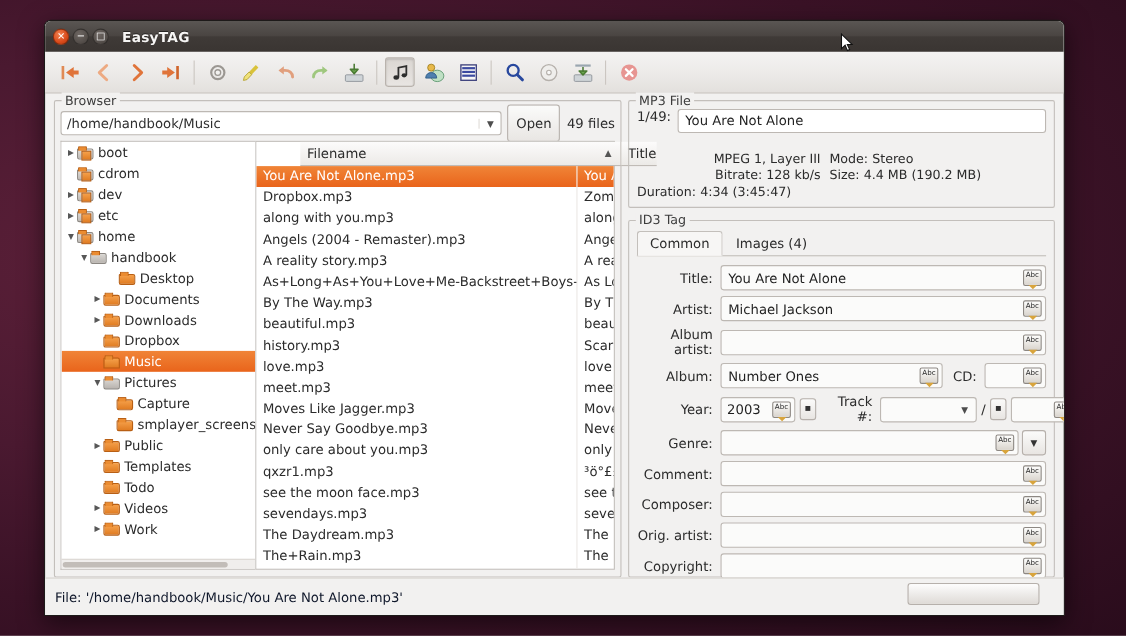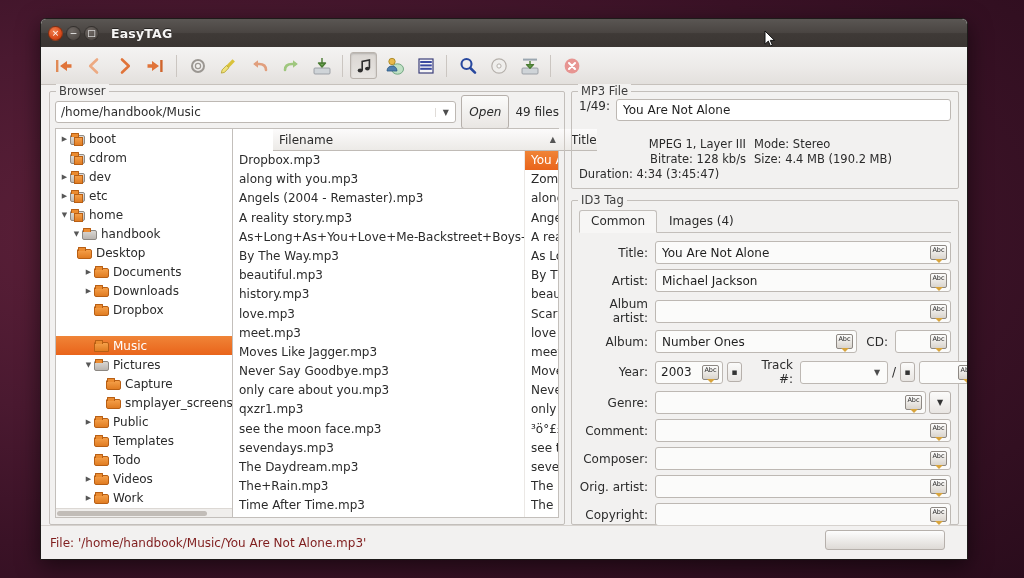--- a/index.html
+++ b/index.html
@@ -113,21 +113,21 @@
   #pathcombo .arrow {
     margin-left: auto; width: 20px; text-align: center;
     color: #4d4d4d; font-size: 8px;
     border-left: 1px solid #e0dcd8;
   }
   #openbtn {
     margin-left: 5px; height: 22px; padding: 16px 7px;
     font-size: 12px; color: #2b2b2b;
     background: linear-gradient(to bottom,#fbfbfa,#e9e6e3);
     border: 1px solid #b6b0ab; border-radius: 3px;
-    display: flex; align-items: center; font-style: italic;
+    display: flex; align-items: center;
   }
   #filecount { margin-left: 6px; font-size: 12px; color: #2b2b2b; white-space: nowrap; }
 
   #listsplit { display: flex; height: calc(100% - 28px); }
 
   .colhdr {
     height: 22px;
     background: linear-gradient(to bottom,#fcfbfb,#eceae7);
     border-bottom: 1px solid #c0bbb6;
     font-size: 12px; color: #2b2b2b;
@@ -140,21 +140,21 @@
   #treecol { width: 177px; flex: none; background: #fff; border: 1px solid #c3bfbb; border-right: none; display: flex; flex-direction: column; }
   #treebody { flex: 1; overflow: hidden; background: #fff; position: relative; }
   #treehscroll { height: 9px; background: #f0eeec; border-top: 1px solid #dcd8d4; position: relative; }
   #treehscroll .thumb { position:absolute; left:1px; top:2px; width: 150px; height: 5px; border-radius: 3px; background: #c2bdb8; }
 
   .trow {
     height: 19px; display: flex; align-items: center;
     font-size: 12px; color: #2b2b2b;
     white-space: nowrap; padding-right: 2px;
   }
-  .trow.sel { background: linear-gradient(to bottom,#f08437,#e9641b); color: #fff; margin-top: 17px; }
+  .trow.sel { background: linear-gradient(to bottom,#f08437,#e9641b); color: #fff; }
   .tri { width: 11px; font-size: 7px; color: #575757; text-align: center; flex: none; }
   .trow.sel .tri { color: #fff; }
   .folder {
     width: 15px; height: 12px; flex: none; margin-right: 4px;
     position: relative;
   }
   .folder i {
     position: absolute; left: 0; top: 2px; width: 15px; height: 10px;
     background: linear-gradient(to bottom,#f5a04a,#e07c22);
     border: 1px solid #b85f14; border-radius: 1px 2px 2px 2px;
@@ -266,21 +266,21 @@
   }
 
   
   #statusbar {
     position: absolute; left: 0; right: 0; bottom: 0; height: 34px;
     background: #f2f1f0;
     border-top: 1px solid #d6d2ce;
     display: flex; align-items: center;
     padding-left: 9px;
   }
-  #statustext { font-size: 12px; color: #7f1d1d; }
+  #statustext { font-size: 12px; color: #0f172a; }
   #progbtn {
     position: absolute; right: 22px; top: 4px;
     width: 120px; height: 20px;
     background: linear-gradient(to bottom,#fdfdfd,#dedad6);
     border: 1px solid #b6b0ab; border-radius: 3px;
   }
 
   #cursor { position: absolute; left: 764px; top: 30px; width: 12px; height: 18px; pointer-events: none; }
 </style>
 </head>
@@ -464,21 +464,21 @@
                   </span>
                   <span>home</span>
                 </div>
                 <div class="trow" style="padding-left: 15px;">
                   <span class="tri">▼</span>
                   <span class="folder grey">
                     <i></i>
                   </span>
                   <span>handbook</span>
                 </div>
-                <div class="trow" style="padding-left: 10px; align-items: center;">
+                <div class="trow" style="padding-left: 41px; align-items: center;">
                   <span class="tri">&nbsp;</span>
                   <span class="folder">
                     <i></i>
                   </span>
                   <span>Desktop</span>
                 </div>
                 <div class="trow" style="padding-left: 27px;">
                   <span class="tri">▶</span>
                   <span class="folder">
                     <i></i>
@@ -571,20 +571,21 @@
           <div id="filecol">
             <div id="filehdr">
               <div class="colhdr" id="fhdr-name">
                 <span>Filename</span>
                 <span class="sortarrow">▲</span>
               </div>
               <div class="colhdr" id="fhdr-title">Title</div>
             </div>
             <div id="filebody">
               <div id="fnames">
+                  <div class="frow sel">You Are Not Alone.mp3</div>
                   <div class="frow">Dropbox.mp3</div>
                   <div class="frow">along with you.mp3</div>
                   <div class="frow">Angels (2004 - Remaster).mp3</div>
                   <div class="frow">A reality story.mp3</div>
                   <div class="frow">As+Long+As+You+Love+Me-Backstreet+Boys-1.mp3</div>
                   <div class="frow">By The Way.mp3</div>
                   <div class="frow">beautiful.mp3</div>
                   <div class="frow">history.mp3</div>
                   <div class="frow">love.mp3</div>
                   <div class="frow">meet.mp3</div>

